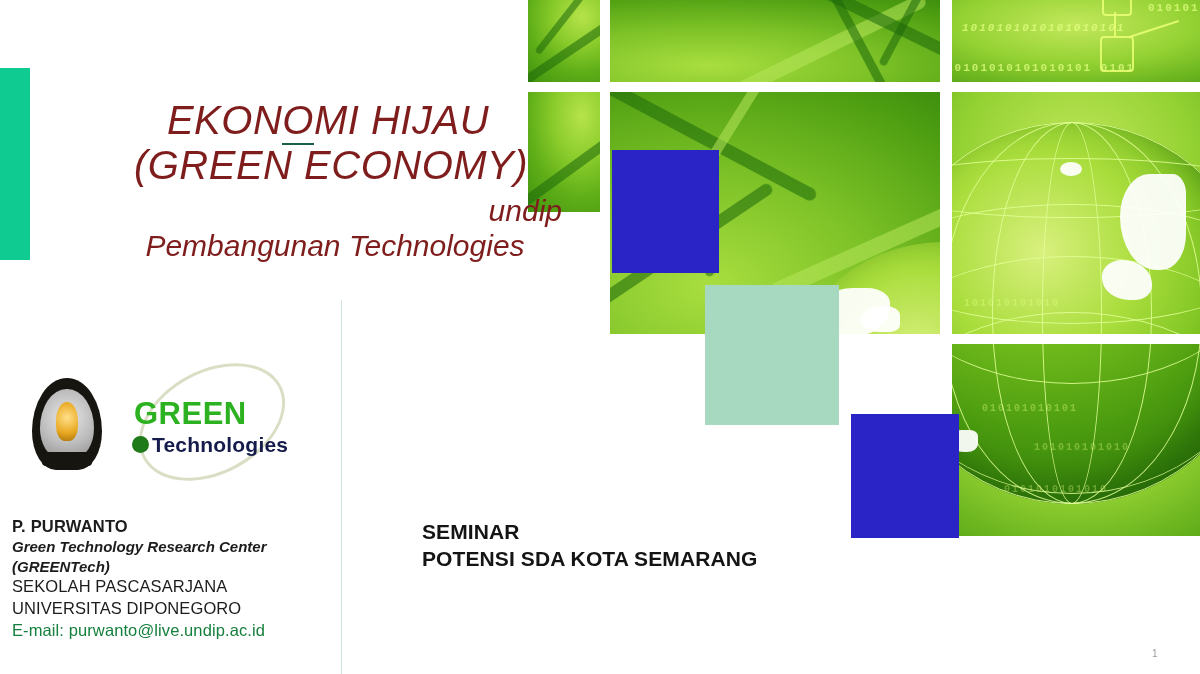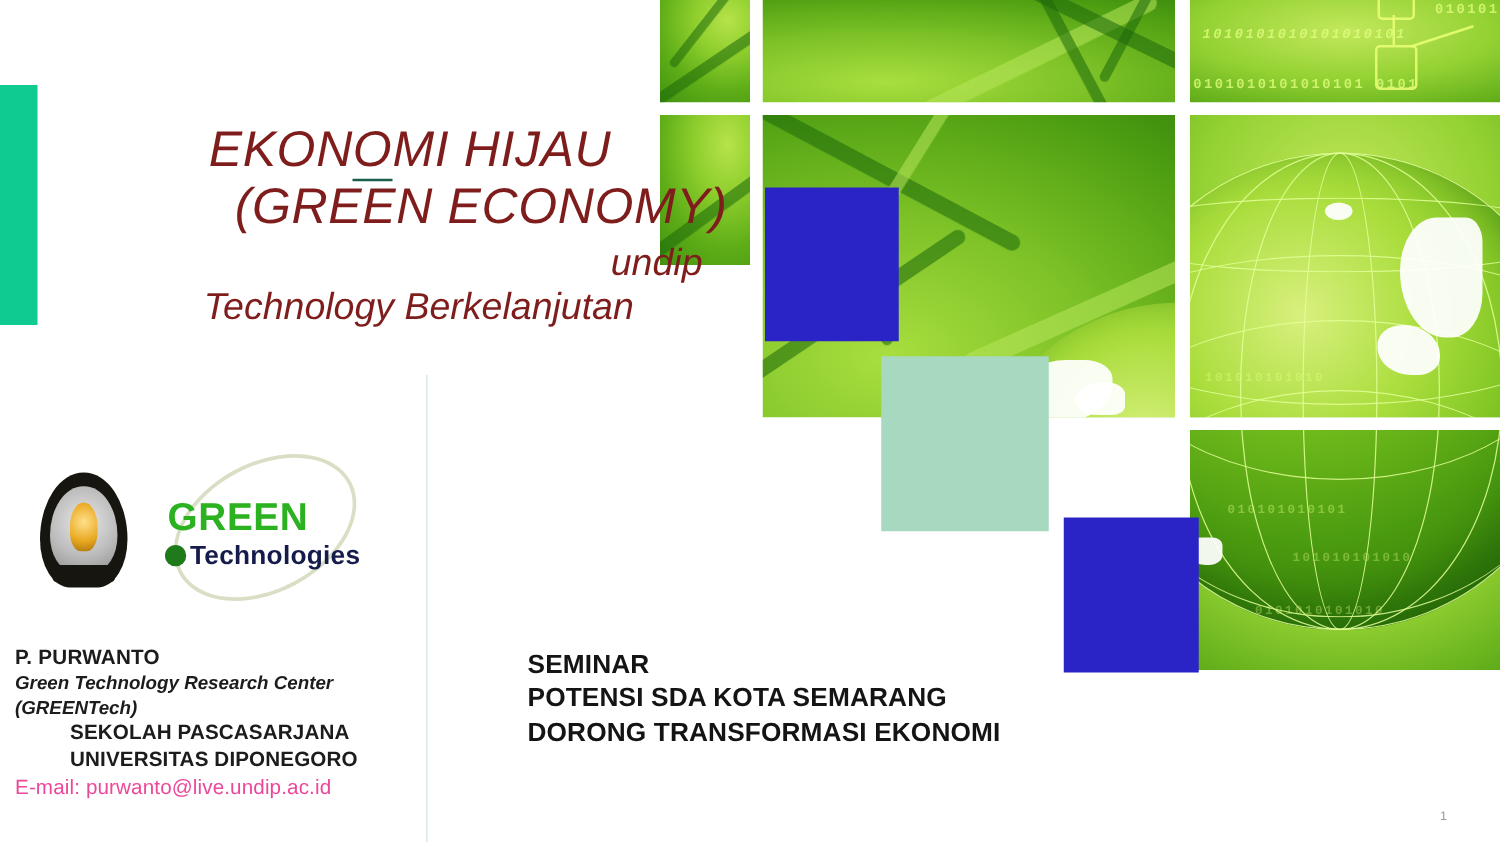--- a/index.html
+++ b/index.html
@@ -153,21 +153,21 @@
     font-style: italic;
     line-height: 1.12;
   }
   .title-l1, .title-l2 {
     font-size: 40px;
     font-weight: 400;
     letter-spacing: .5px;
     white-space: nowrap;
   }
   .title-l1 { text-align: center; padding-right: 24px; }
-  .title-l2 { text-align: right; padding-right: 18px; }
+  .title-l2 { text-align: center; padding-right: 18px; }
   .title-l3 {
     font-size: 30px;
     padding-right: 38px;
     margin-top: 6px;
   }
   .title-l4 {
     font-size: 30px;
     text-align: center;
     padding-right: 10px;
     margin-top: 2px;
@@ -297,26 +297,25 @@
   .auth-name {
     font-weight: bold;
     letter-spacing: .2px;
   }
   .auth-ital {
     font-style: italic;
     font-weight: bold;
     font-size: 15px;
   }
   .auth-bold {
-    font-weight: bold;
+    font-weight: normal;
     letter-spacing: .1px;
-    margin-left: 44px;
   }
   .auth-email {
-    color: #ec4899;
+    color: #15803d;
     letter-spacing: .1px;
     margin-top: 1px;
   }
 
   
   #seminar-block {
     position: absolute;
     left: 422px;
     top: 518px;
     width: 560px;
@@ -430,21 +429,21 @@
 
   <div class="deco" id="teal-bar"></div>
   <div class="deco" id="blue-sq-1"></div>
   <div class="deco" id="mint-sq"></div>
   <div class="deco" id="blue-sq-2"></div>
 
   <div id="title-block">
     <div class="title-l1"><span>EKON</span><span class="u-mark">O</span><span>MI HIJAU</span></div>
     <div class="title-l2">(GREEN ECONOMY)</div>
     <div class="title-l3">undip</div>
-    <div class="title-l4">Technology Berkelanjutan</div>
+    <div class="title-l4">Pembangunan Technologies</div>
   </div>
 
   <div id="divider"></div>
 
   <div id="logo-row">
 
     <div id="undip-seal">
       <div class="seal-outer"></div>
       <div class="seal-inner"></div>
       <div class="seal-core"></div>
@@ -464,18 +463,17 @@
     <div class="auth-ital">Green Technology Research Center</div>
     <div class="auth-ital">(GREENTech)</div>
     <div class="auth-bold">SEKOLAH PASCASARJANA</div>
     <div class="auth-bold">UNIVERSITAS DIPONEGORO</div>
     <div class="auth-email">E-mail: purwanto@live.undip.ac.id</div>
   </div>
 
   <div id="seminar-block">
     <div>SEMINAR</div>
     <div>POTENSI SDA KOTA SEMARANG</div>
-    <div>DORONG TRANSFORMASI EKONOMI</div>
   </div>
 
   <div id="slide-number">1</div>
 
 </div>
 
 </body></html>

